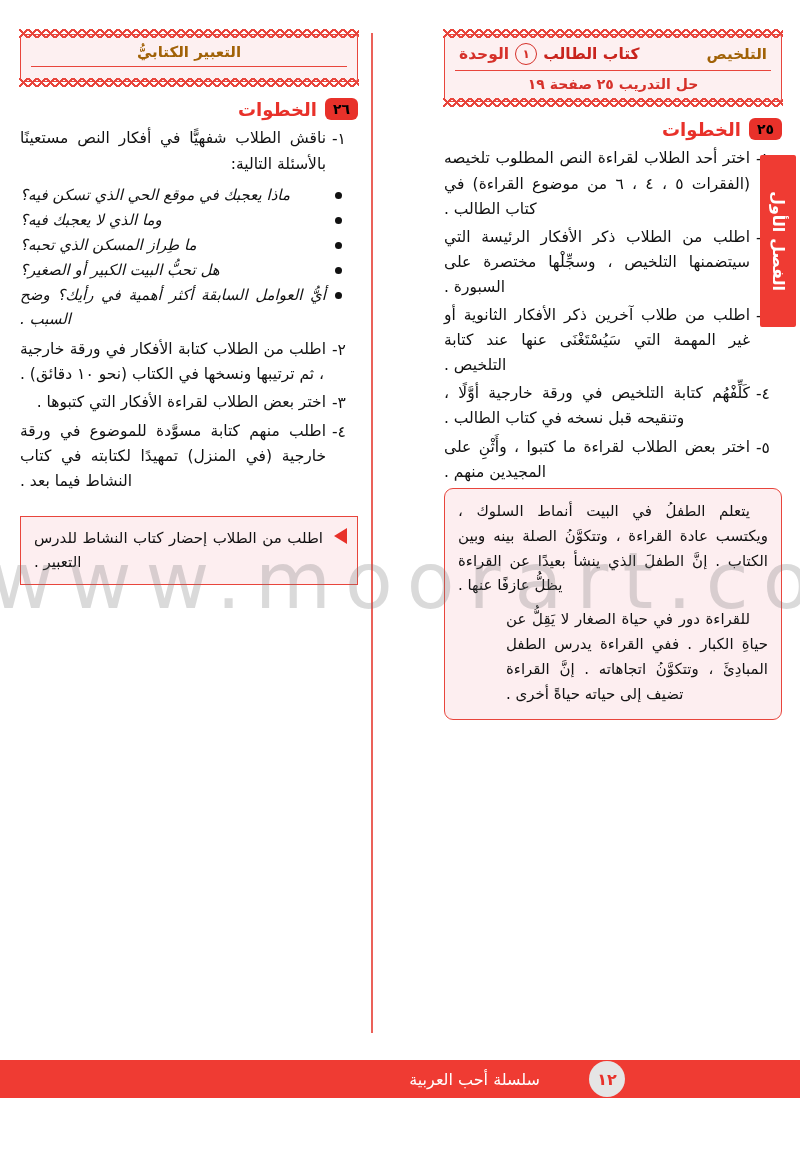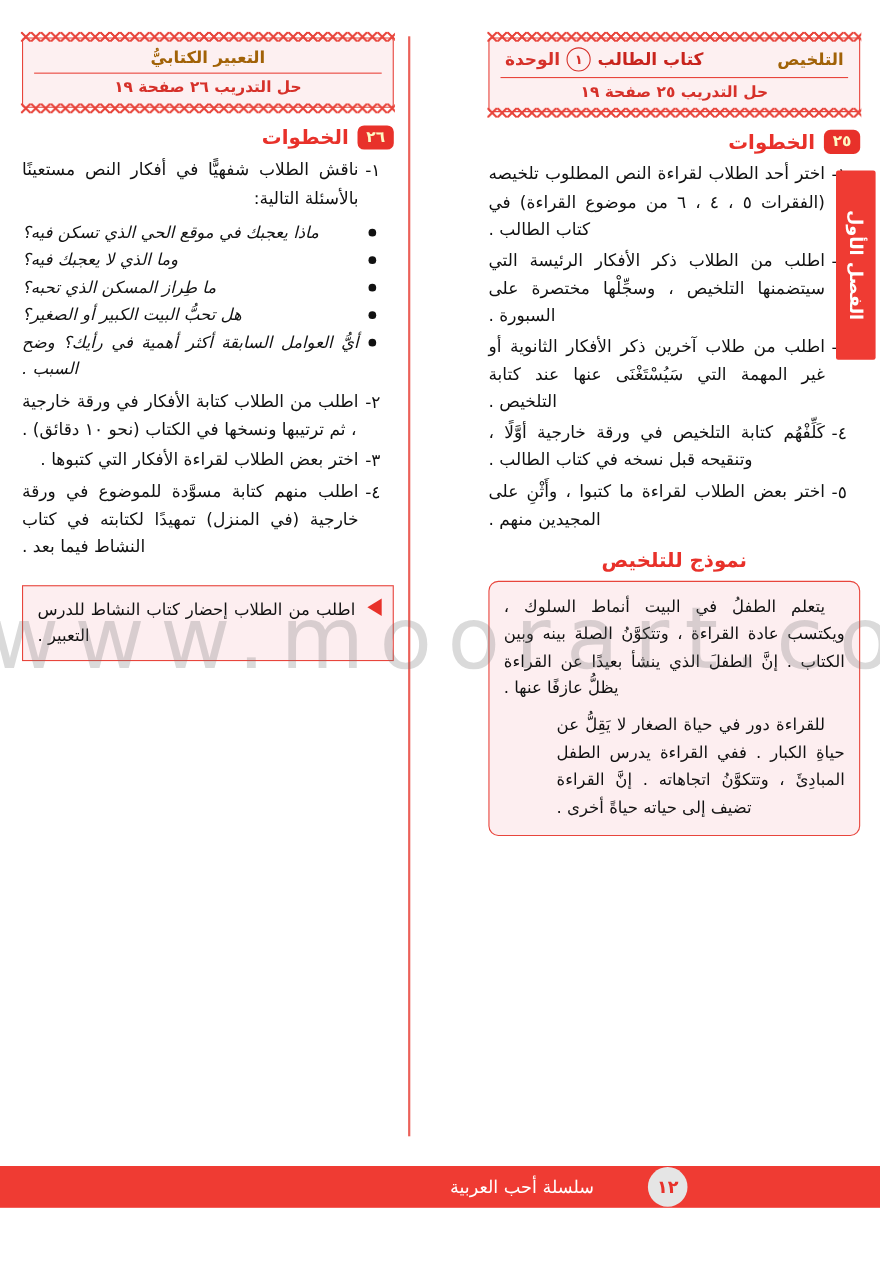--- a/index.html
+++ b/index.html
@@ -86,21 +86,21 @@
   }
 
   
   .steps-head{
     display:flex;align-items:center;justify-content:flex-start;
     gap:8px;margin:16px 0 6px 0;
   }
   .steps-badge{
     display:inline-flex;align-items:center;justify-content:center;
     min-width:25px;height:22px;padding:0 4px;
-    background:#e8312a;color:#fef9c3;border-radius:6px;
+    background:#e8312a;color:#000000;border-radius:6px;
     font-size:14px;font-weight:bold;line-height:1;
   }
   .steps-title{color:#e8312a;font-size:18px;font-weight:bold;}
 
   
   ol.steps{list-style:none;margin:0;padding:0;}
   ol.steps li{
     display:flex;align-items:flex-start;gap:6px;
     margin-bottom:3px;
   }
@@ -241,37 +241,35 @@
       <li>
         <span class="st-num">٤-</span>
         <span class="st-txt">كَلِّفْهُم كتابة التلخيص في ورقة خارجية أوَّلًا ، وتنقيحه قبل نسخه في كتاب الطالب .</span>
       </li>
       <li>
         <span class="st-num">٥-</span>
         <span class="st-txt">اختر بعض الطلاب لقراءة ما كتبوا ، وأَثْنِ على المجيدين منهم .</span>
       </li>
     </ol>
 
-    <div class="model-title">نموذج للتلخيص</div>
 
     <div class="model-box">
       <p>يتعلم الطفلُ في البيت أنماط السلوك ، ويكتسب عادة القراءة ، وتتكوَّنُ الصلة بينه وبين الكتاب . إنَّ الطفلَ الذي ينشأ بعيدًا عن القراءة يظلُّ عازفًا عنها .</p>
       <p>للقراءة دور في حياة الصغار لا يَقِلُّ عن حياةِ الكبار . ففي القراءة يدرس الطفل المبادِئَ ، وتتكوَّنُ اتجاهاته . إنَّ القراءة تضيف إلى حياته حياةً أخرى .</p>
     </div>
 
   </div>
 
   <div class="col col-left">
 
     <div class="hdr">
       <div class="hdr-top single">
         <div class="hdr-topic">التعبير الكتابيُّ</div>
       </div>
       <div class="hdr-rule"></div>
-      <div class="hdr-sub">حل التدريب ٢٦ صفحة ١٩</div>
     </div>
 
     <div class="steps-head">
       <span class="steps-badge">٢٦</span>
       <span class="steps-title">الخطوات</span>
     </div>
 
     <ol class="steps">
       <li>
         <span class="st-num">١-</span>

